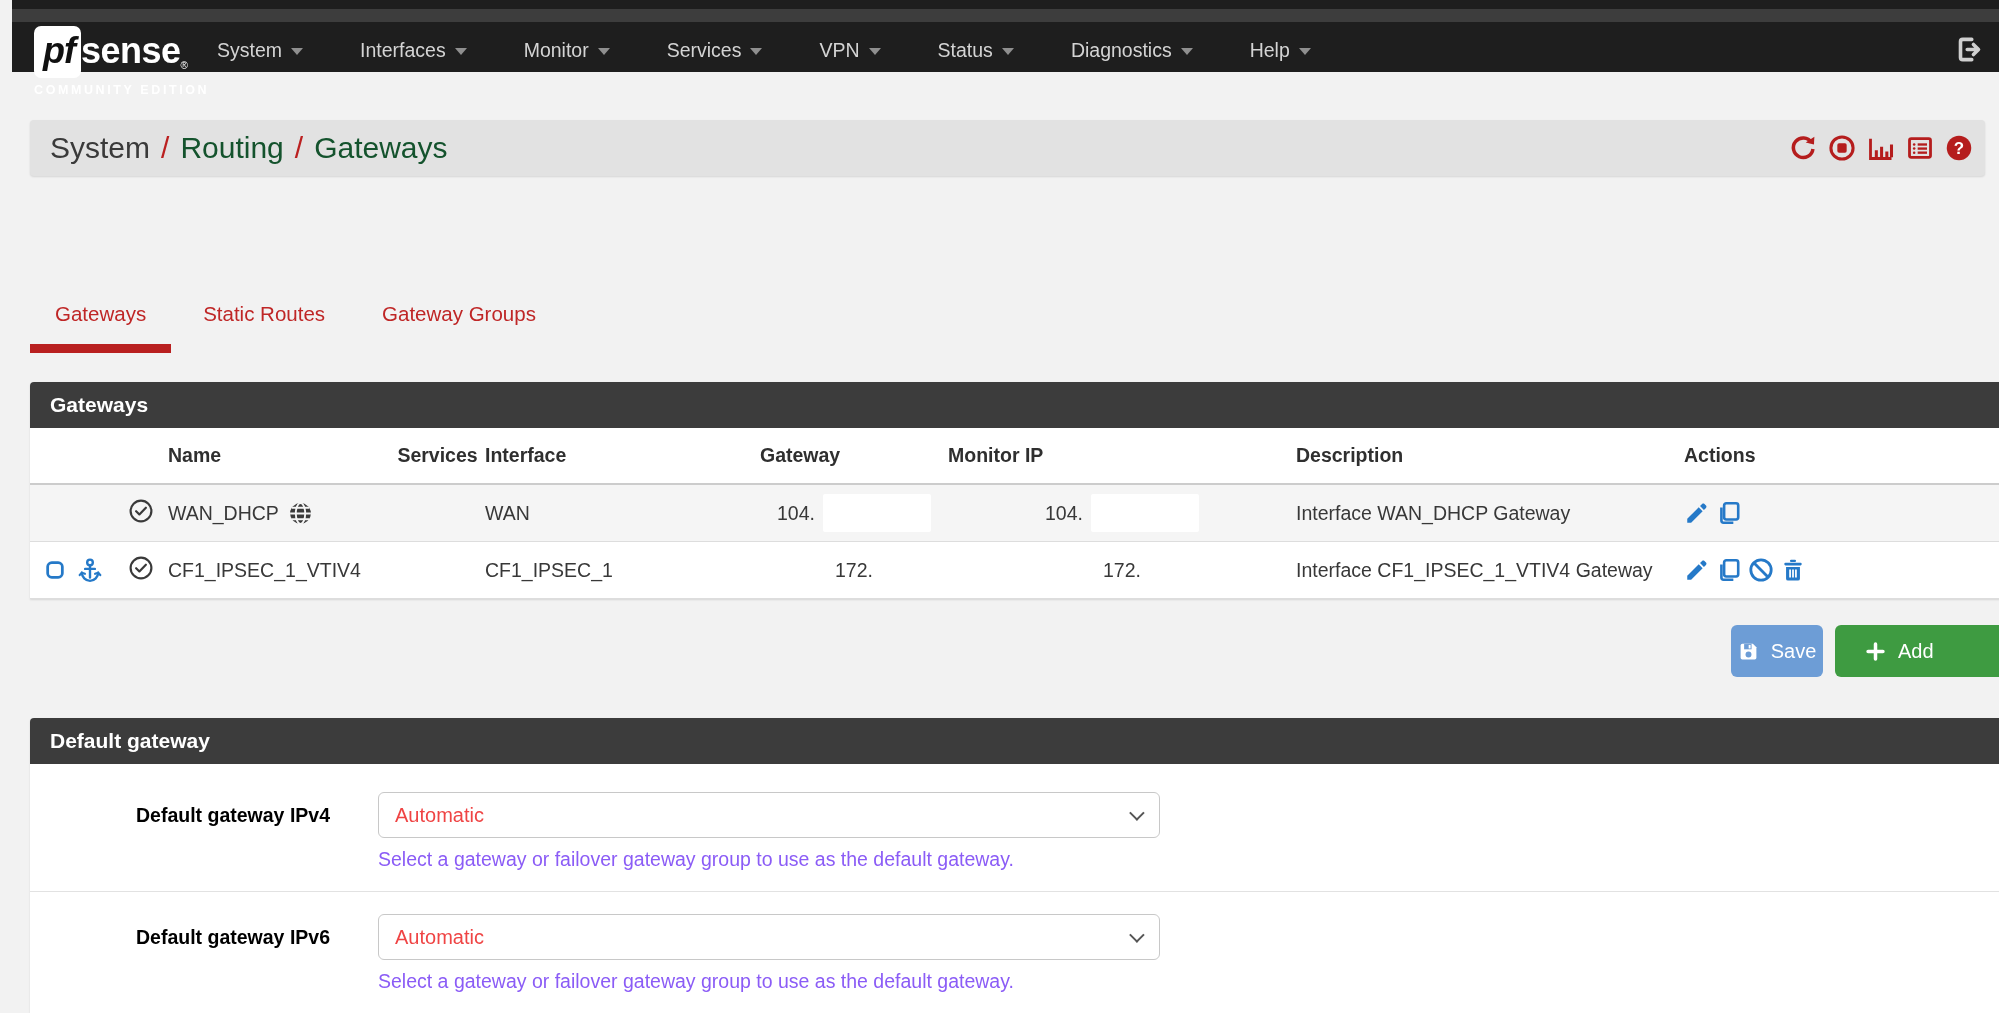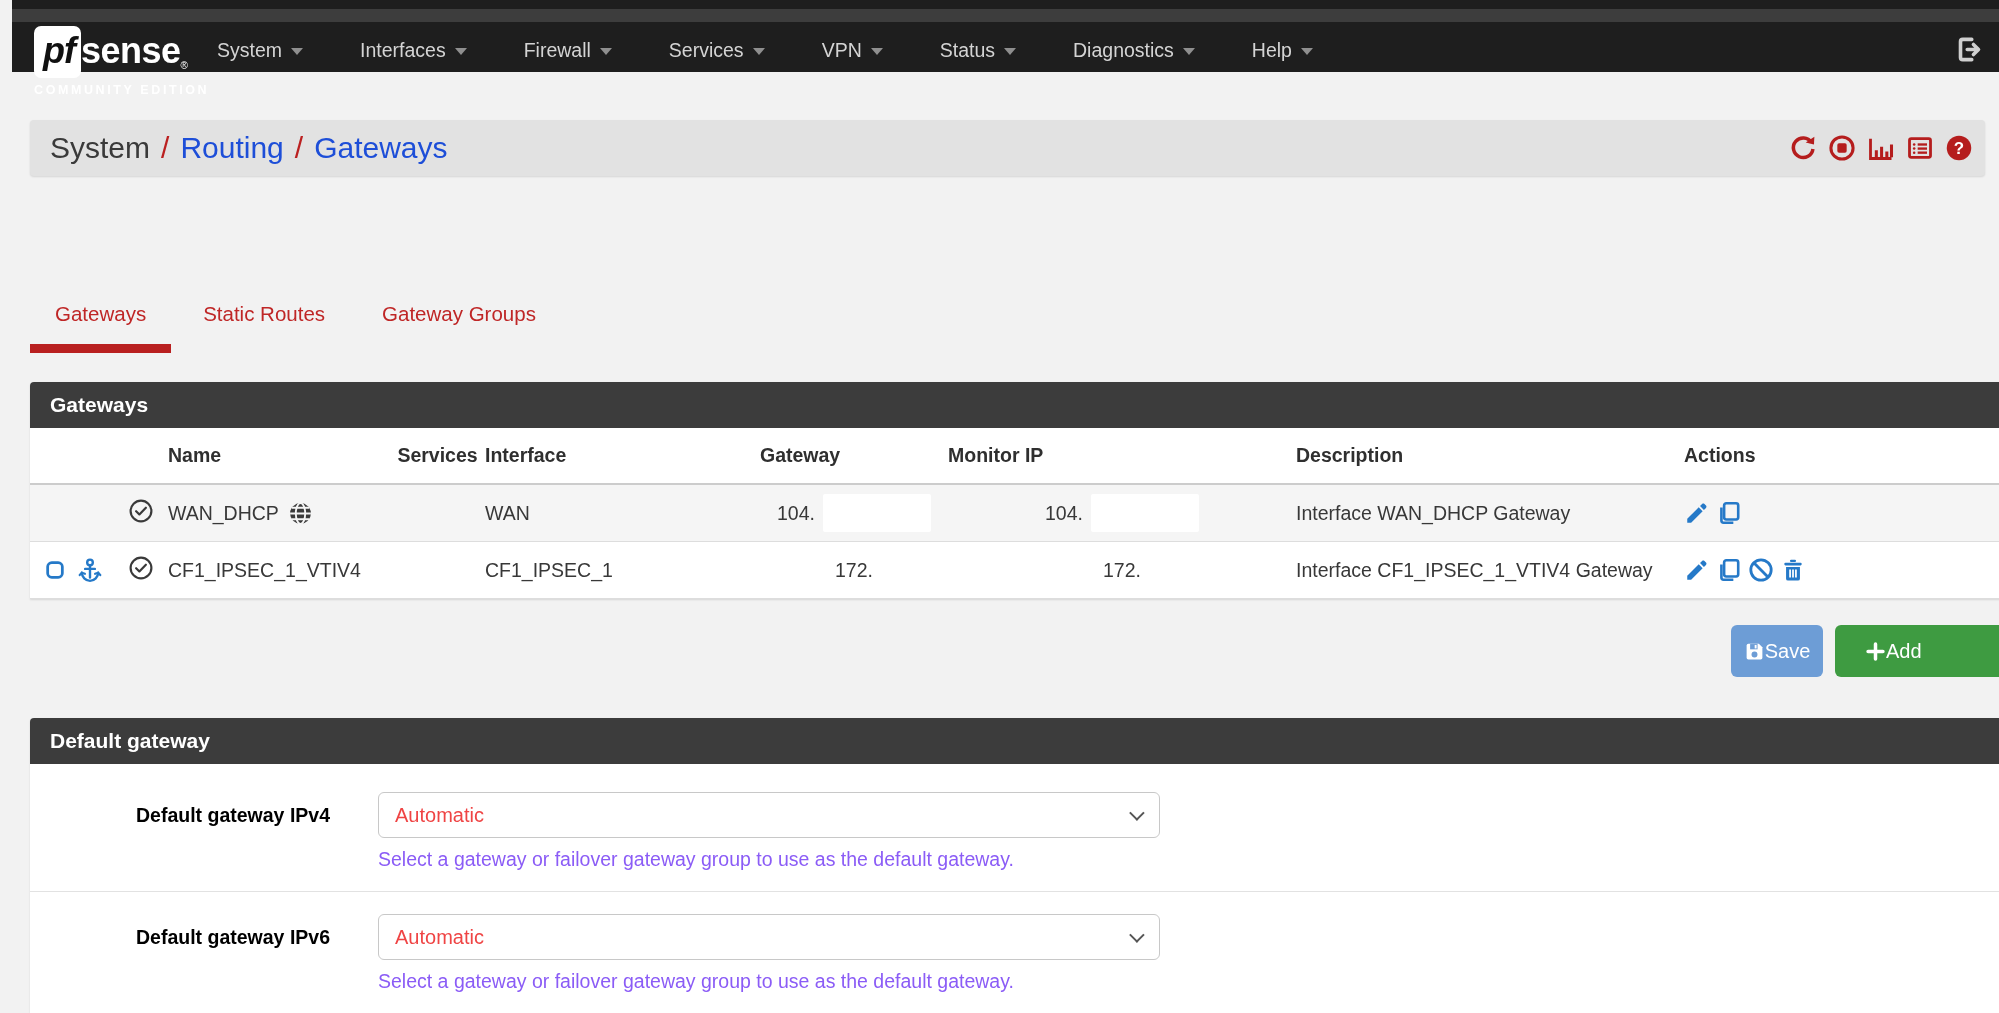--- a/index.html
+++ b/index.html
@@ -24,21 +24,21 @@
   .signout { position:absolute; right:28px; top:36px; width:27px; height:27px; cursor:pointer; }
 
   
   .content { position:absolute; left:30px; top:100px; width:1978px; }
 
   .breadcrumb-bar { position:absolute; top:20px; left:0; width:1955px; height:56px; background:#e2e2e2;
                     border-radius:4px; box-shadow:0 1px 2px rgba(0,0,0,0.12); display:flex; align-items:center; }
   .breadcrumb { font-size:30px; padding-left:20px; color:#3a3a3a; display:flex; gap:11px; align-items:center; }
   .bc-current { color:#3a3a3a; }
   .bc-sep { color:#bb2020; }
-  .bc-link { color:#1d4ed8; cursor:pointer; }
+  .bc-link { color:#14532d; cursor:pointer; }
   .bc-actions { position:absolute; right:12px; top:0; height:56px; display:flex; align-items:center; gap:11px; }
   .bc-actions svg { width:28px; height:28px; cursor:pointer; }
 
   .tabs { position:absolute; top:188px; left:0; display:flex; gap:7px; }
   .tab { padding:14px 25px 18px 25px; font-size:20.5px; color:#bf2626; cursor:pointer; }
   .tab.active { border-bottom:9px solid #b92020; }
 
   .panel { position:absolute; left:0; width:1978px; background:#ffffff; border-radius:4px 4px 0 0;
            box-shadow:0 1px 2px rgba(0,0,0,0.12); }
   .panel-hd { background:#3c3c3c; color:#ffffff; font-weight:700; font-size:21px; height:46px;
@@ -53,21 +53,21 @@
   .cell-center { text-align:center; }
   .cell-name { display:flex; align-items:center; gap:9px; padding-left:4px; }
   .cell-lefticons { display:flex; align-items:center; gap:11px; padding-left:14px; }
   .cell-actions { display:flex; align-items:center; gap:6px; padding-left:8px; }
   .cell-actions svg { width:26px; height:26px; cursor:pointer; }
   .redact { display:inline-block; width:108px; height:38px; background:#ffffff; border-radius:2px;
             vertical-align:middle; margin-left:8px; }
   .ip-cell { display:flex; align-items:center;justify-content:center; }
 
   .btn-row { position:absolute; top:525px; left:0; width:1978px; height:52px; }
-  .btn { display:flex; align-items:center; position:absolute; top:0; height:52px;
+  .btn { display:flex; align-items:center; gap:12px; position:absolute; top:0; height:52px;
          border:none; border-radius:6px; color:#ffffff; font-size:20px; cursor:pointer;
          font-family:"Liberation Sans", sans-serif; }
   .btn svg { width:21px; height:21px; }
   .btn-save { left:1701px; width:92px; background:#6d9dd6; justify-content:center; }
   .btn-add  { left:1805px; width:200px; background:#3e9b41; padding-left:30px; }
 
   .dg-panel { top:618px; }
   .dg-body { padding:0; }
   .form-row { display:flex; padding-top:28px; }
   .form-row.second { padding-top:22px; }
@@ -99,21 +99,21 @@
   <div class="nav-menu">
     <div class="nav-item">
       <span class="nav-label">System</span>
       <span class="caret"></span>
     </div>
     <div class="nav-item">
       <span class="nav-label">Interfaces</span>
       <span class="caret"></span>
     </div>
     <div class="nav-item">
-      <span class="nav-label">Firewall</span>
+      <span class="nav-label">Monitor</span>
       <span class="caret"></span>
     </div>
     <div class="nav-item">
       <span class="nav-label">Services</span>
       <span class="caret"></span>
     </div>
     <div class="nav-item">
       <span class="nav-label">VPN</span>
       <span class="caret"></span>
     </div>

